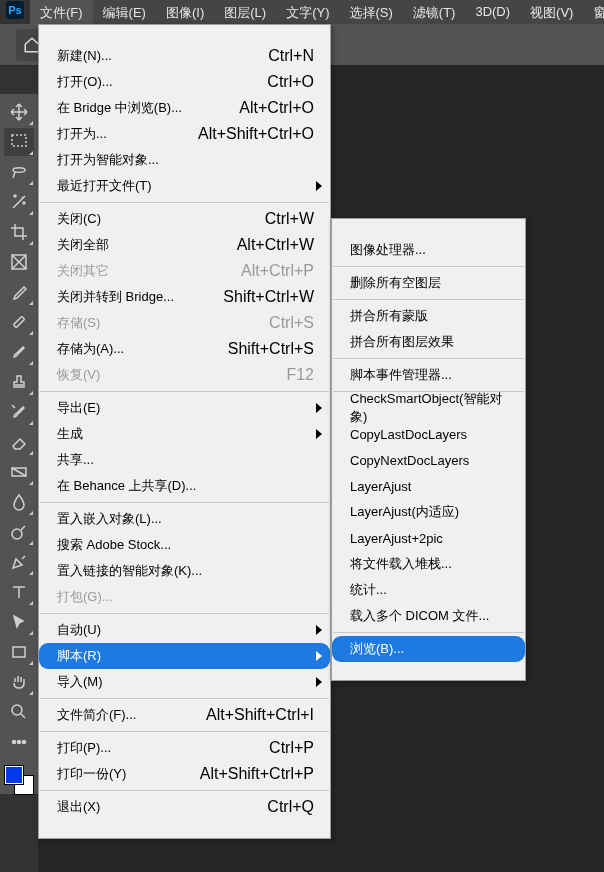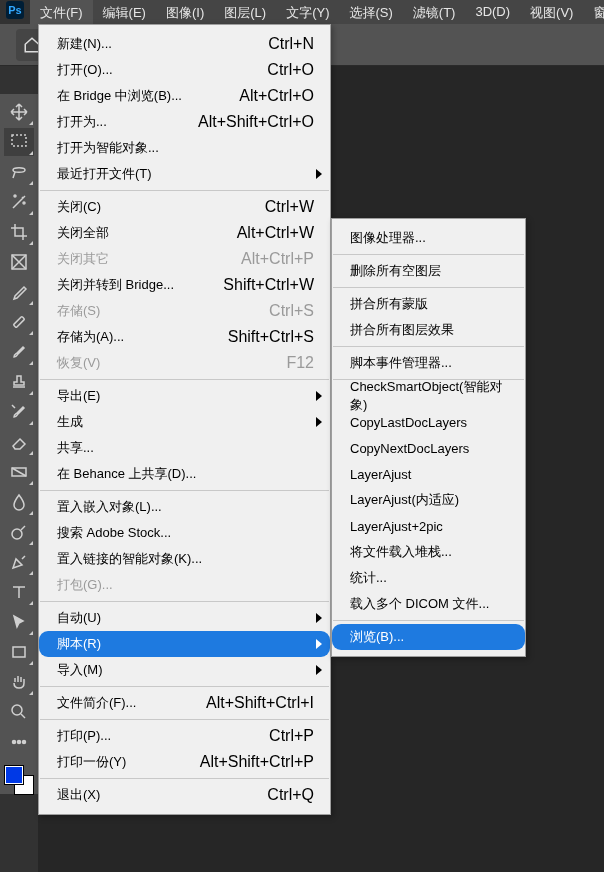--- a/index.html
+++ b/index.html
@@ -114,21 +114,21 @@
   .colorswatch .bg { position: absolute; bottom: 0; right: 0; width: 18px; height: 18px; background: #fff; border: 1px solid #fff; box-shadow: 0 0 0 1px #000; }
 
   
   .menu {
     position: absolute;
     background: #f0f0f0;
     border: 1px solid #9e9e9e;
     box-shadow: 2px 2px 6px rgba(0,0,0,.3);
     color: #000;
     font-size: 13px;
-    padding: 6px 0;
+    padding: 18px 0;
     z-index: 100;
   }
   .menu-main { top: 24px; left: 38px; width: 293px; }
   .menu-sub  { top: 218px; left: 331px; width: 195px; }
 
   .mi {
     display: flex;
     align-items: center;
     height: 26px;
     padding: 0 16px 0 18px;

